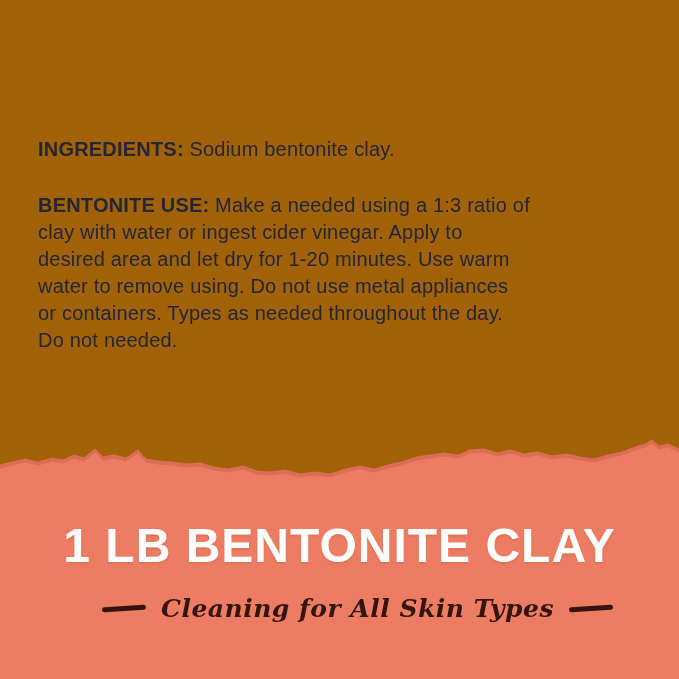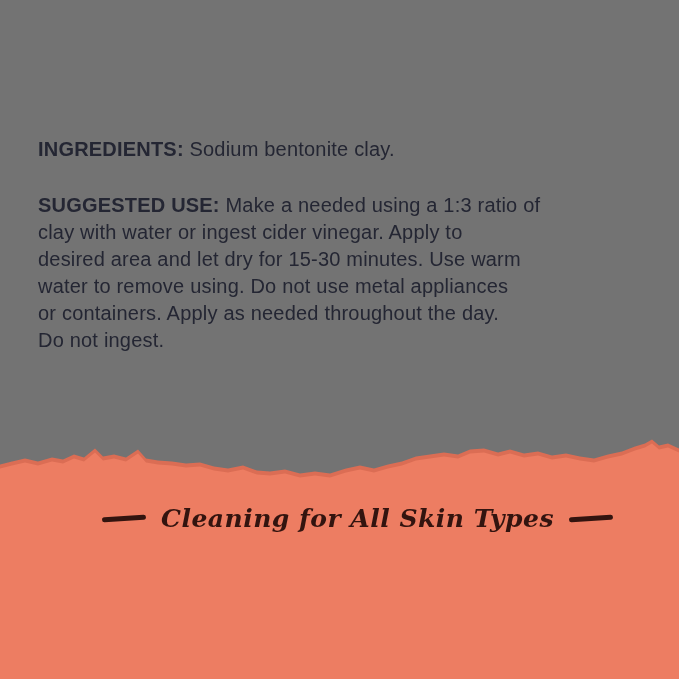--- a/index.html
+++ b/index.html
@@ -1,20 +1,20 @@
 <!DOCTYPE html>
 <html><head>
 <meta charset="utf-8">
 <style>
   html, body { margin: 0; padding: 0; background: #ffffff; }
   .canvas {
     position: relative;
     width: 679px;
     height: 679px;
-    background: #737373;
+    background: #a16207;
     overflow: hidden;
     font-family: "Liberation Sans", sans-serif;
     color: #242633;
   }
 
   
   .info {
     position: absolute;
     top: 136px;
     left: 38px;
@@ -90,35 +90,36 @@
 </head>
 <body>
 
 <div class="canvas">
 
   <section class="info">
     <p class="line ingredients">
       <span class="bold">INGREDIENTS:</span><span> Sodium bentonite clay.</span>
     </p>
     <p class="line">
-      <span class="bold">SUGGESTED USE:</span><span> Make a needed using a 1:3 ratio of</span>
+      <span class="bold">BENTONITE USE:</span><span> Make a needed using a 1:3 ratio of</span>
     </p>
     <p class="line">clay with water or ingest cider vinegar. Apply to</p>
-    <p class="line">desired area and let dry for 15-30 minutes. Use warm</p>
+    <p class="line">desired area and let dry for 1-20 minutes. Use warm</p>
     <p class="line">water to remove using. Do not use metal appliances</p>
-    <p class="line">or containers. Apply as needed throughout the day.</p>
-    <p class="line">Do not ingest.</p>
+    <p class="line">or containers. Types as needed throughout the day.</p>
+    <p class="line">Do not needed.</p>
   </section>
 
   <svg class="tear" viewBox="0 0 679 50" preserveAspectRatio="none" aria-hidden="true">
     <polygon transform="translate(0,-2.5)" points="0,31 12,28 25,25 38,28 52,24 63,26 74,21 84,24 95,15 103,23 114,21 126,24 138,16 146,25 158,27 172,28 186,30 200,29 214,33 228,35 243,32 257,37 270,38 285,36 300,40 315,38 330,40 346,35 360,32 374,35 388,31 402,28 416,23 430,21 444,19 458,21 470,16 484,15 498,19 510,16 524,20 538,18 552,22 566,20 580,23 594,25 608,21 622,18 635,13 645,10 652,6 659,12 668,10 679,15 679,50 0,50" fill="#DB6D54"></polygon>
     <polygon transform="translate(0,1.5)" points="0,31 12,28 25,25 38,28 52,24 63,26 74,21 84,24 95,15 103,23 114,21 126,24 138,16 146,25 158,27 172,28 186,30 200,29 214,33 228,35 243,32 257,37 270,38 285,36 300,40 315,38 330,40 346,35 360,32 374,35 388,31 402,28 416,23 430,21 444,19 458,21 470,16 484,15 498,19 510,16 524,20 538,18 552,22 566,20 580,23 594,25 608,21 622,18 635,13 645,10 652,6 659,12 668,10 679,15 679,50 0,50" fill="#ED7D62"></polygon>
   </svg>
 
   <section class="banner">
+    <h1 class="product-title">1 LB BENTONITE CLAY</h1>
     <div class="tagline-row">
       <span class="dash dash-left"></span>
       <span class="tagline-text">Cleaning for All Skin Types</span>
       <span class="dash dash-right"></span>
     </div>
   </section>
 
 </div>
 
 </body></html>

